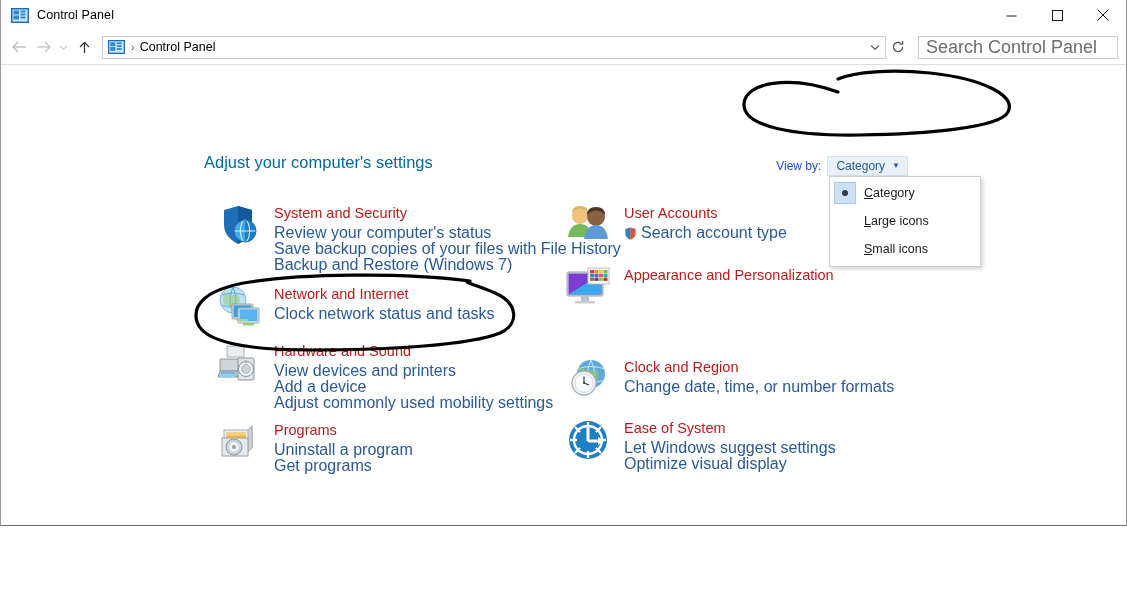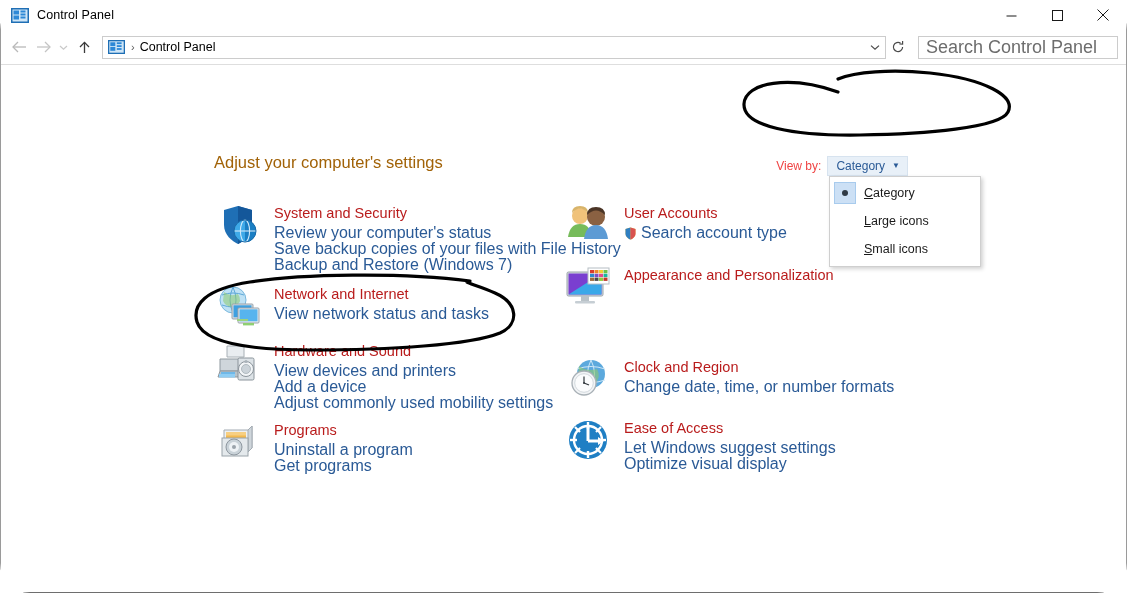--- a/index.html
+++ b/index.html
@@ -12,29 +12,28 @@
     height: 593px;
     font-family: "Liberation Sans", sans-serif;
     overflow: hidden;
     position: relative;
   }
 
   .window {
     position: absolute;
     left: 0; top: 0;
     width: 1127px;
-    height: 593px;
+    height: 526px;
     background: #ffffff;
     box-sizing: border-box;
     border-left: 1px solid #9a9a9a;
     border-right: 1px solid #9a9a9a;
     border-bottom: 1px solid #6e6e6e;
     display: flex;
     flex-direction: column;
-    border-radius: 30px;
   }
 
   
   .titlebar {
     height: 30px;
     min-height: 30px;
     background: #ffffff;
     display: flex;
     align-items: center;
     position: relative;
@@ -173,37 +172,37 @@
   
   .content {
     flex: 1;
     position: relative;
     background: #ffffff;
     overflow: hidden;
   }
 
   .page-title {
     position: absolute;
-    left: 213px;
+    left: 203px;
     top: 88px;
     font-size: 16.5px;
-    color: #a16207;
+    color: #0369a1;
     white-space: nowrap;
   }
 
   .viewby {
     position: absolute;
     right: 218px;
     top: 91px;
     display: flex;
     align-items: center;
     font-size: 12px;
   }
   .viewby-label {
-    color: #ef4444;
+    color: #1d4ed8;
     margin-right: 6px;
   }
   .viewby-button {
     display: flex;
     align-items: center;
     background: #e8f0f8;
     border: 1px solid #d7e3ef;
     padding: 2px 7px 2px 8px;
     color: #2a5a96;
     font-size: 12px;
@@ -490,21 +489,21 @@
             <rect x="18" y="22" width="21" height="15" rx="1" fill="#d8dde2" stroke="#9aa3ab" stroke-width="1"></rect>
             <rect x="19.5" y="23.3" width="18" height="12" fill="#3fa0e0"></rect>
             <rect x="24" y="26" width="21" height="15" rx="1" fill="#e7ebee" stroke="#9aa3ab" stroke-width="1"></rect>
             <rect x="25.5" y="27.3" width="18" height="12" fill="#57b4ee"></rect>
             <rect x="29" y="41" width="11" height="2.4" fill="#8fcf72"></rect>
             <rect x="23" y="37" width="11" height="2" fill="#9bd37e"></rect>
           </svg>
         </div>
         <div class="cat-body">
           <div class="cat-title">Network and Internet</div>
-          <span class="cat-link">View network status and tasks</span>
+          <span class="cat-link">Clock network status and tasks</span>
         </div>
       </div>
 
       <div class="cat">
         <div class="cat-icon">
           <svg width="48" height="48" viewBox="0 0 48 48">
             <path d="M13 7 L30 7 L30 18 L13 18 Z" fill="#e9edf0" stroke="#a8b0b6" stroke-width="1"></path>
             <path d="M6 20 L26 20 L26 32 L6 32 Z" fill="#cfd6db" stroke="#8f989f" stroke-width="1"></path>
             <path d="M6 32 L26 32 L24 38 L4 38 Z" fill="#b9c2c8" stroke="#8f989f" stroke-width="1"></path>
             <rect x="7" y="33" width="14" height="4" fill="#6fb8e8"></rect>
@@ -634,21 +633,21 @@
             <line x1="11" y1="11" x2="16" y2="16" stroke="#ffffff" stroke-width="2.2"></line>
             <line x1="32" y1="32" x2="37" y2="37" stroke="#ffffff" stroke-width="2.2"></line>
             <line x1="37" y1="11" x2="32" y2="16" stroke="#ffffff" stroke-width="2.2"></line>
             <line x1="16" y1="32" x2="11" y2="37" stroke="#ffffff" stroke-width="2.2"></line>
             <line x1="24" y1="11" x2="24" y2="25" stroke="#ffffff" stroke-width="3"></line>
             <line x1="24" y1="25" x2="37" y2="25" stroke="#ffffff" stroke-width="3"></line>
             <path d="M34 21 L40 25 L34 29 Z" fill="#ffffff"></path>
           </svg>
         </div>
         <div class="cat-body">
-          <div class="cat-title">Ease of Access</div>
+          <div class="cat-title">Ease of System</div>
           <span class="cat-link">Let Windows suggest settings</span>
           <span class="cat-link">Optimize visual display</span>
         </div>
       </div>
 
     </div>
   </div>
 </div>
 
 <svg class="annot" viewBox="0 0 1127 593">

